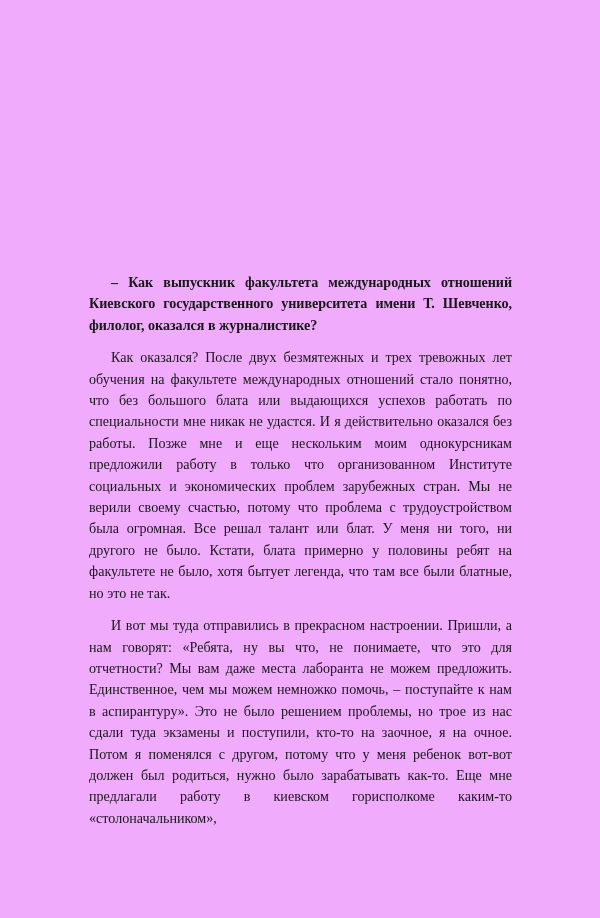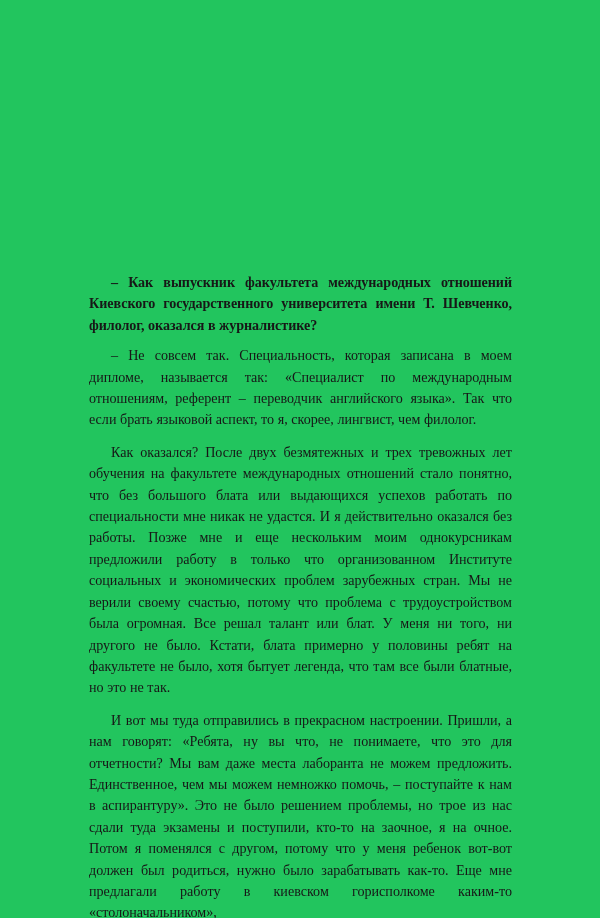--- a/index.html
+++ b/index.html
@@ -4,21 +4,21 @@
 <style>
   html, body {
     margin: 0;
     padding: 0;
     background: #ffffff;
   }
   .page {
     position: relative;
     width: 600px;
     height: 918px;
-    background: #22c55e;
+    background: #f0abfc;
     overflow: hidden;
     font-family: "Liberation Serif", "DejaVu Serif", serif;
     color: #1a1a1a;
   }
   .text-block {
     position: absolute;
     left: 89px;
     top: 272px;
     width: 423px;
   }
@@ -44,17 +44,16 @@
   .para.spaced {
     margin-top: 11px;
   }
 </style>
 </head>
 <body>
 
 <div class="page">
   <div class="text-block">
     <p class="para question">– Как выпускник факультета международных отношений Киевского государственного университета имени Т. Шевченко, филолог, оказался в журналистике?</p>
-    <p class="para body">– Не совсем так. Специальность, которая записана в моем дипломе, называется так: «Специалист по международным отношениям, референт – переводчик английского языка». Так что если брать языковой аспект, то я, скорее, лингвист, чем филолог.</p>
     <p class="para body spaced">Как оказался? После двух безмятежных и трех тревожных лет обучения на факультете международных отношений стало понятно, что без большого блата или выдающихся успехов работать по специальности мне никак не удастся. И я действительно оказался без работы. Позже мне и еще нескольким моим однокурсникам предложили работу в только что организованном Институте социальных и экономических проблем зарубежных стран. Мы не верили своему счастью, потому что проблема с трудоустройством была огромная. Все решал талант или блат. У меня ни того, ни другого не было. Кстати, блата примерно у половины ребят на факультете не было, хотя бытует легенда, что там все были блатные, но это не так.</p>
     <p class="para body spaced">И вот мы туда отправились в прекрасном настроении. Пришли, а нам говорят: «Ребята, ну вы что, не понимаете, что это для отчетности? Мы вам даже места лаборанта не можем предложить. Единственное, чем мы можем немножко помочь, – поступайте к нам в аспирантуру». Это не было решением проблемы, но трое из нас сдали туда экзамены и поступили, кто-то на заочное, я на очное. Потом я поменялся с другом, потому что у меня ребенок вот-вот должен был родиться, нужно было зарабатывать как-то. Еще мне предлагали работу в киевском горисполкоме каким-то «столоначальником»,</p>
   </div>
 </div>
 
 </body></html>

